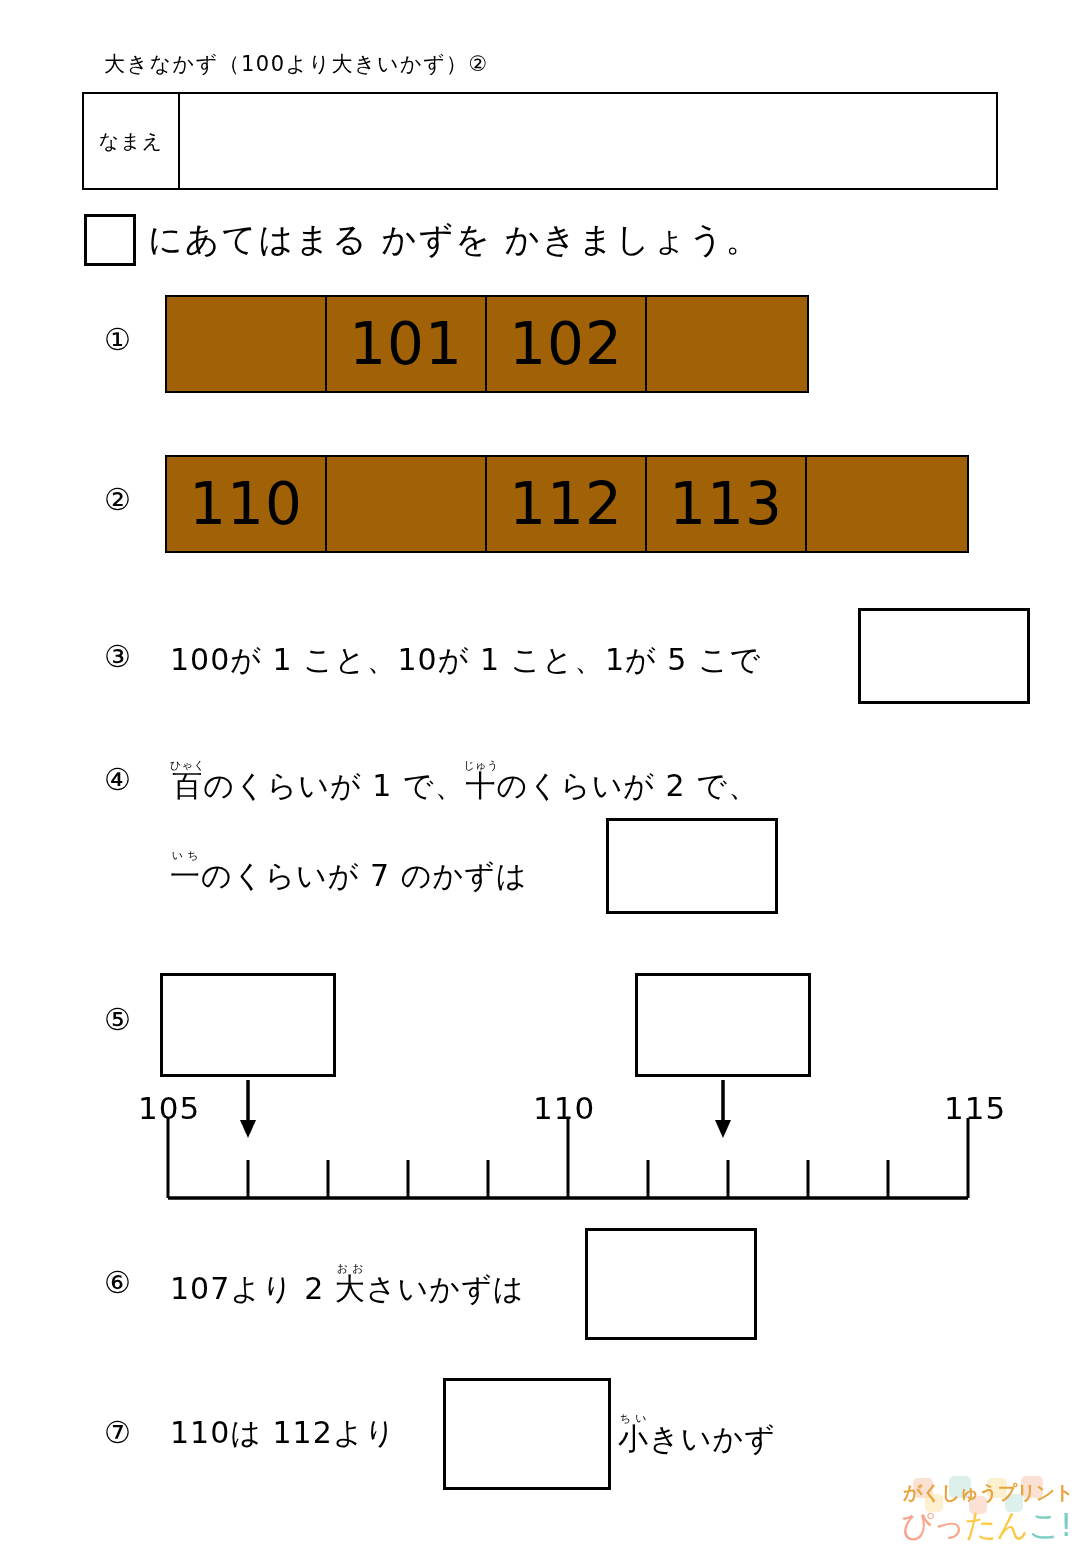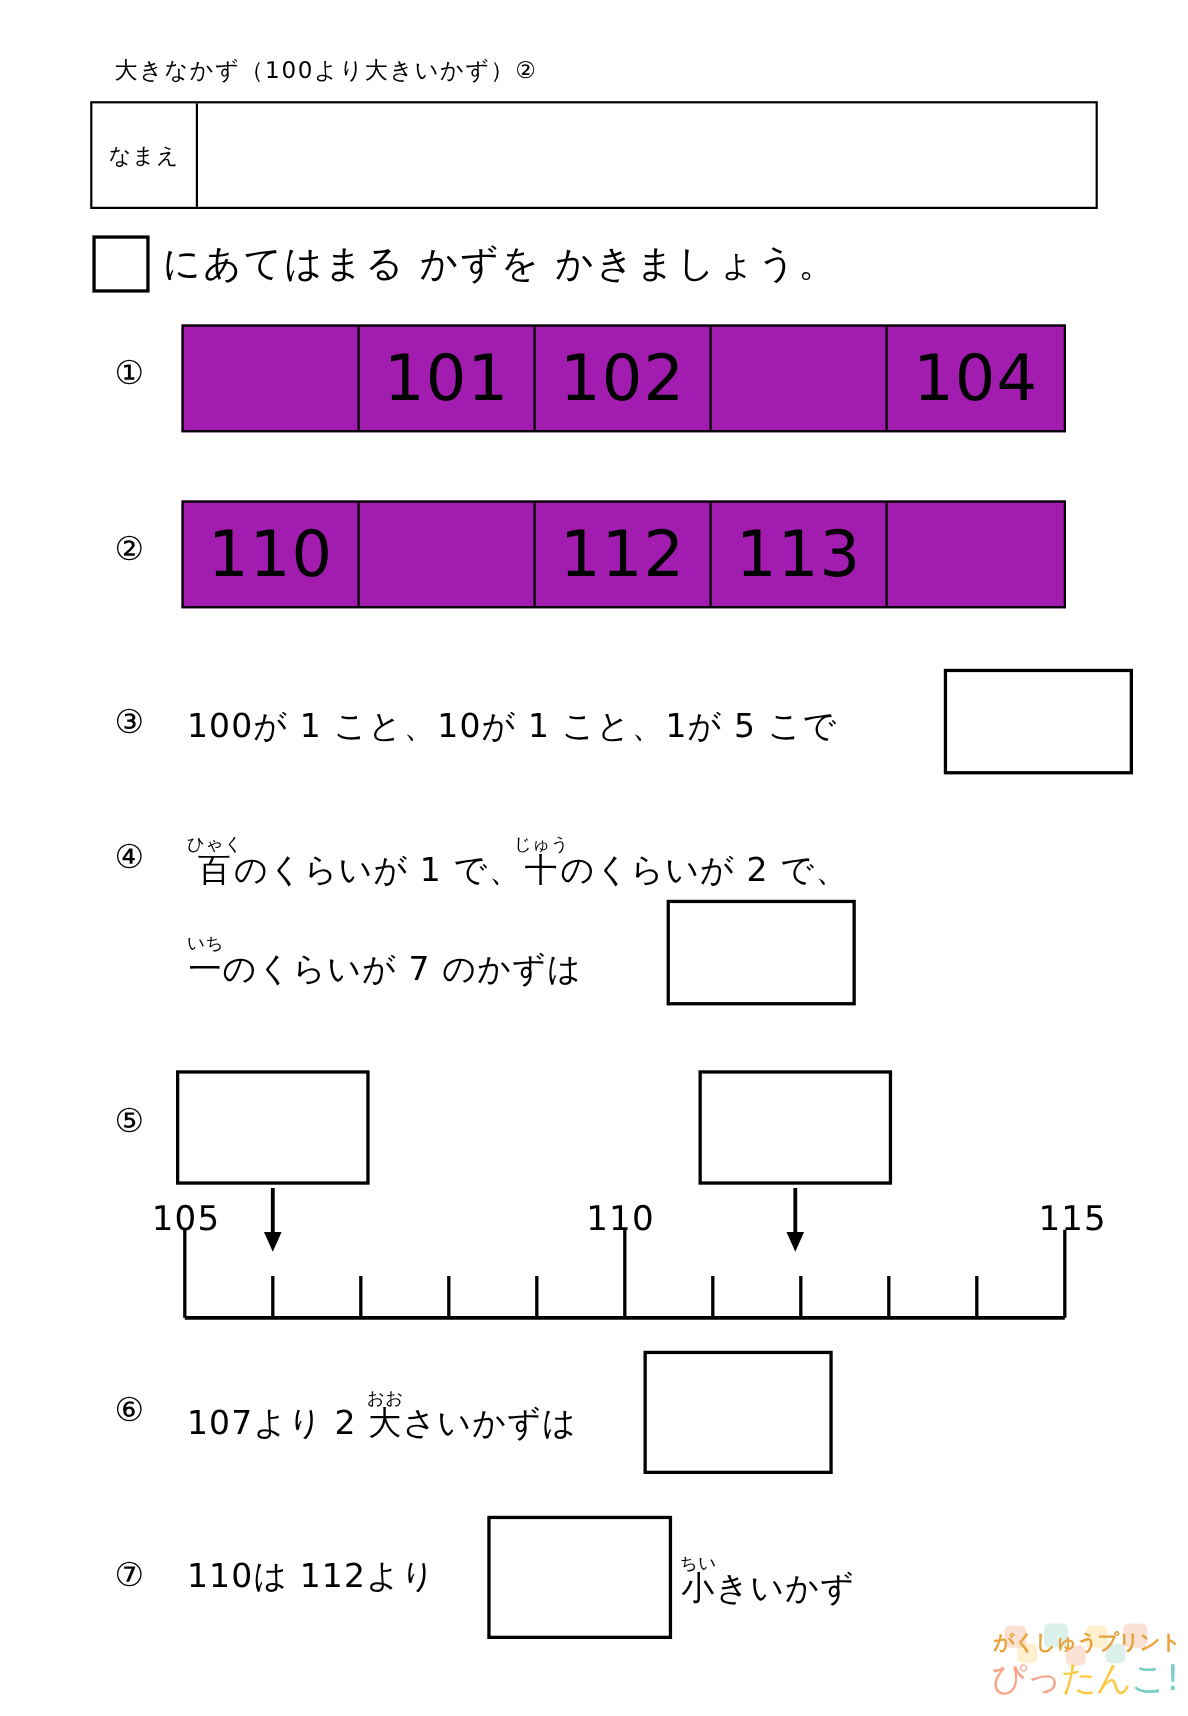--- a/index.html
+++ b/index.html
@@ -81,21 +81,21 @@
   .qmark {
     position: absolute;
     font-size: 30px;
     line-height: 1;
   }
   .seq-grid {
     position: absolute;
     display: flex;
     border: 2.5px solid #000;
     box-sizing: border-box;
-    background: #a21caf;
+    background: #a16207;
   }
   .seq-cell {
     width: 160px;
     height: 94px;
     border-right: 2.5px solid #000;
     box-sizing: border-box;
     display: flex;
     align-items: center;
     justify-content: center;
     font-size: 58px;
@@ -113,21 +113,21 @@
   .ans-box {
     position: absolute;
     border: 3px solid #000;
     box-sizing: border-box;
     background: #fff;
   }
 
   
   ruby { ruby-position: over; }
   rt {
-    font-size: 16px;
+    font-size: 11px;
     letter-spacing: 0.5px;
     line-height: 1;
   }
 
   
   .numline-svg {
     position: absolute;
     left: 100px;
     top: 1080px;
   }
@@ -189,21 +189,20 @@
     <div class="instr-box"></div>
     <div class="instr-text">にあてはまる かずを かきましょう。</div>
   </div>
 
   <div class="qmark" style="left:104px; top:325px;">①</div>
   <div class="seq-grid" style="left:165px; top:295px;">
     <div class="seq-cell"></div>
     <div class="seq-cell">101</div>
     <div class="seq-cell">102</div>
     <div class="seq-cell"></div>
-    <div class="seq-cell">104</div>
   </div>
 
   <div class="qmark" style="left:104px; top:485px;">②</div>
   <div class="seq-grid" style="left:165px; top:455px;">
     <div class="seq-cell">110</div>
     <div class="seq-cell"></div>
     <div class="seq-cell">112</div>
     <div class="seq-cell">113</div>
     <div class="seq-cell"></div>
   </div>

